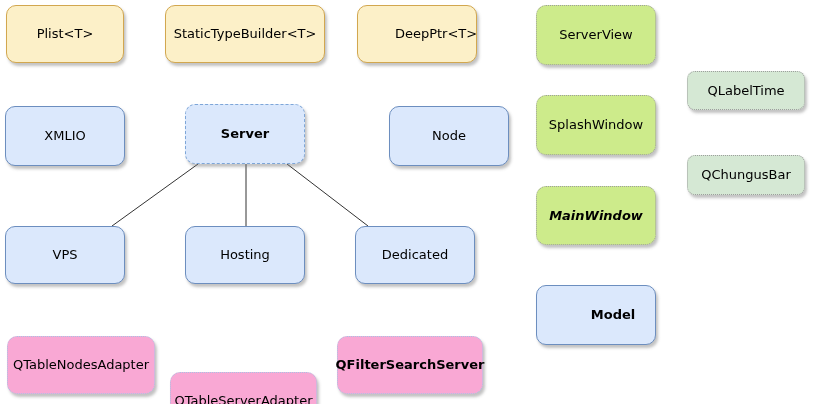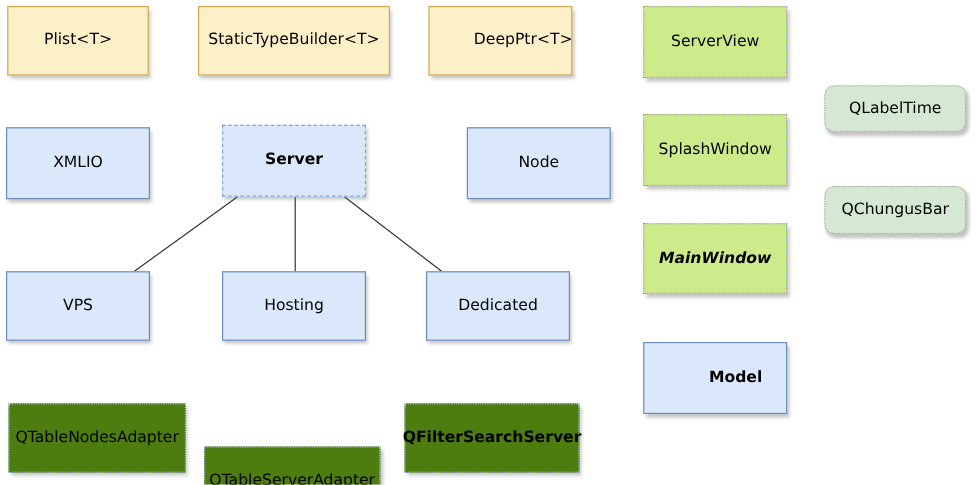--- a/index.html
+++ b/index.html
@@ -24,33 +24,33 @@
   }
   .node {
     position: absolute;
     box-sizing: border-box;
     display: flex;
     align-items: center;
     justify-content: center;
     text-align: center;
     font-size: 13px;
     color: #000000;
-    border-radius: 0;
+    border-radius: 10px;
     box-shadow: 2px 3px 3px rgba(120,120,120,0.45);
     cursor: default;
     padding: 2px 6px;
     line-height: 1.2;
   }
   .bold { font-weight: bold; }
 
   
   .yellow      { background: #fcf0c8; border: 1.5px solid #d2a74f; }
   .blue        { background: #dbe8fc; border: 1.5px solid #6c8ebf; }
   .blue-dashed { background: #dbe8fc; border: 1.5px dashed #7ea6d8; }
-  .blue-dotted { background: #4d7c0f; border: 1.5px dotted #a8c4e5; }
+  .blue-dotted { background: #f9a8d4; border: 1.5px dotted #a8c4e5; }
   .lime        { background: #cdeb8b; border: 1.5px dotted #9e9e9e; }
   .pale-green  { background: #d5e8d4; border: 1.5px dotted #9e9e9e; border-radius: 8px; }
 
   
   #n-plist        { left: 6px;   top: 5px;   width: 118px; height: 58px; }
   #n-stb          { left: 165px; top: 5px;   width: 160px; height: 58px; }
   #n-deepptr      { left: 357px; top: 5px;   width: 120px; height: 58px; padding-left: 44px; }
   #n-xmlio        { left: 5px;   top: 106px; width: 120px; height: 60px; }
   #n-server       { left: 185px; top: 104px; width: 120px; height: 60px; }
   #n-node         { left: 357px; top: 106px; width: 120px; height: 60px; margin-left: 32px; }

